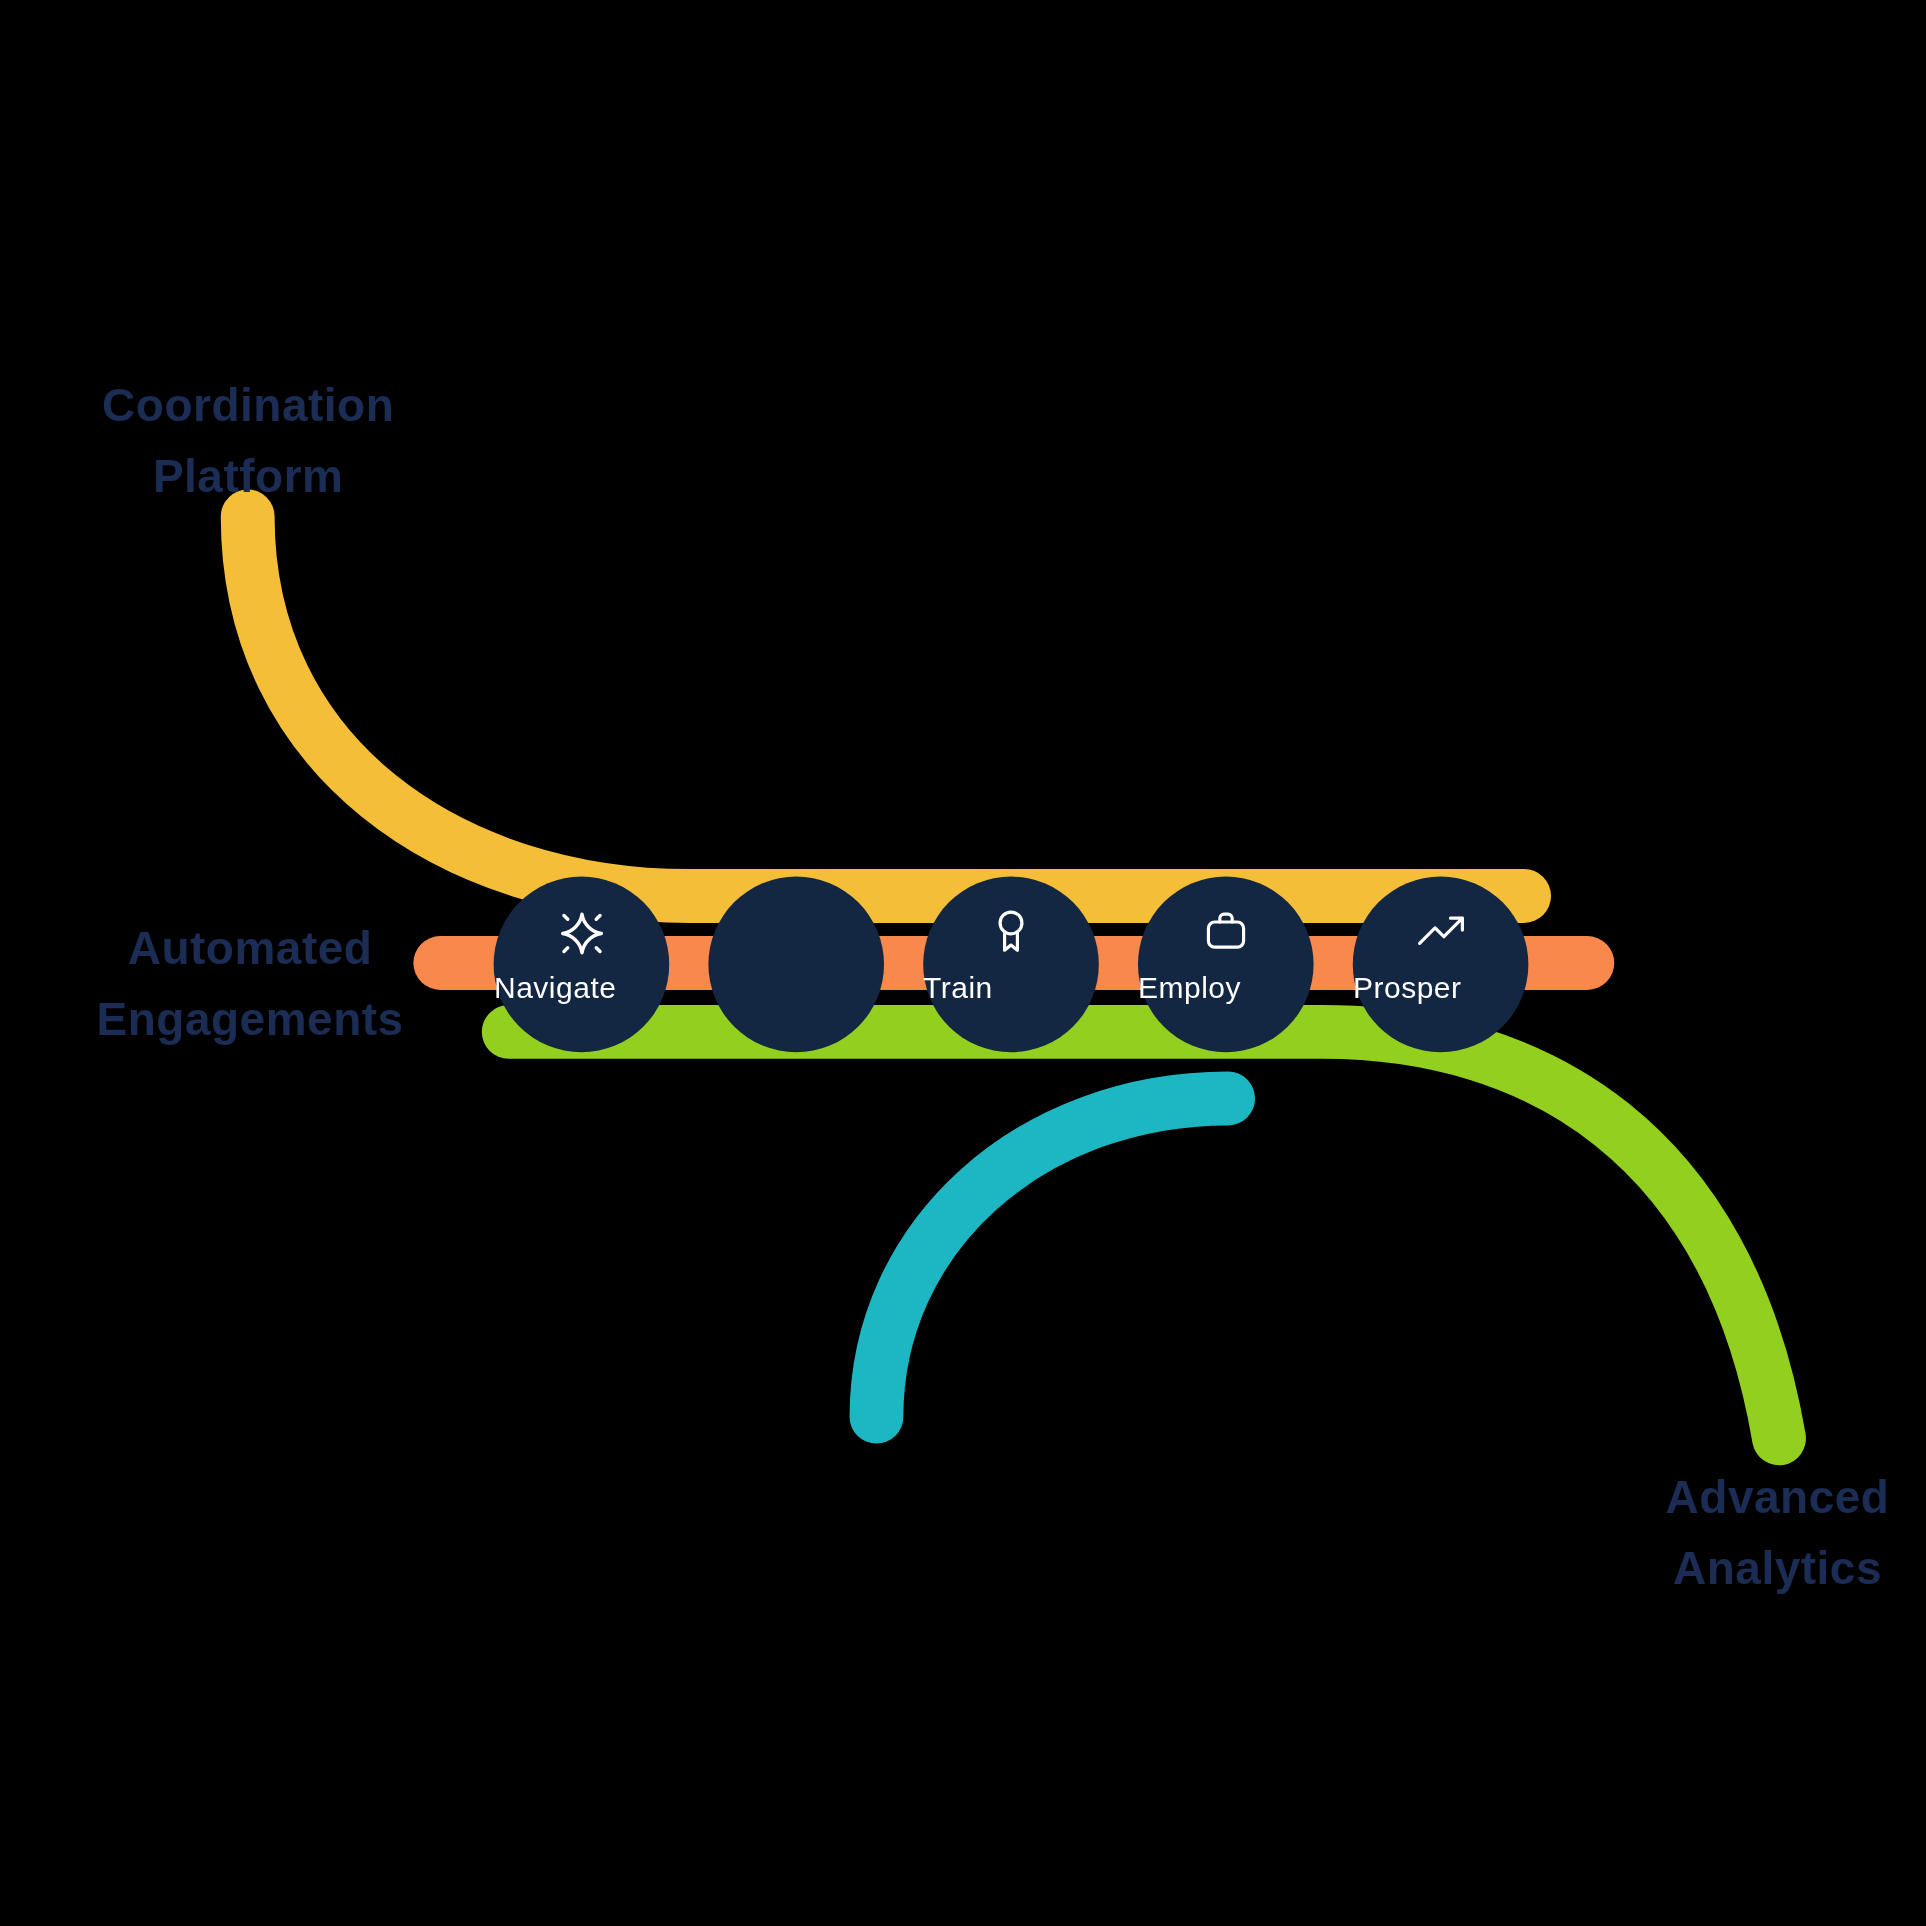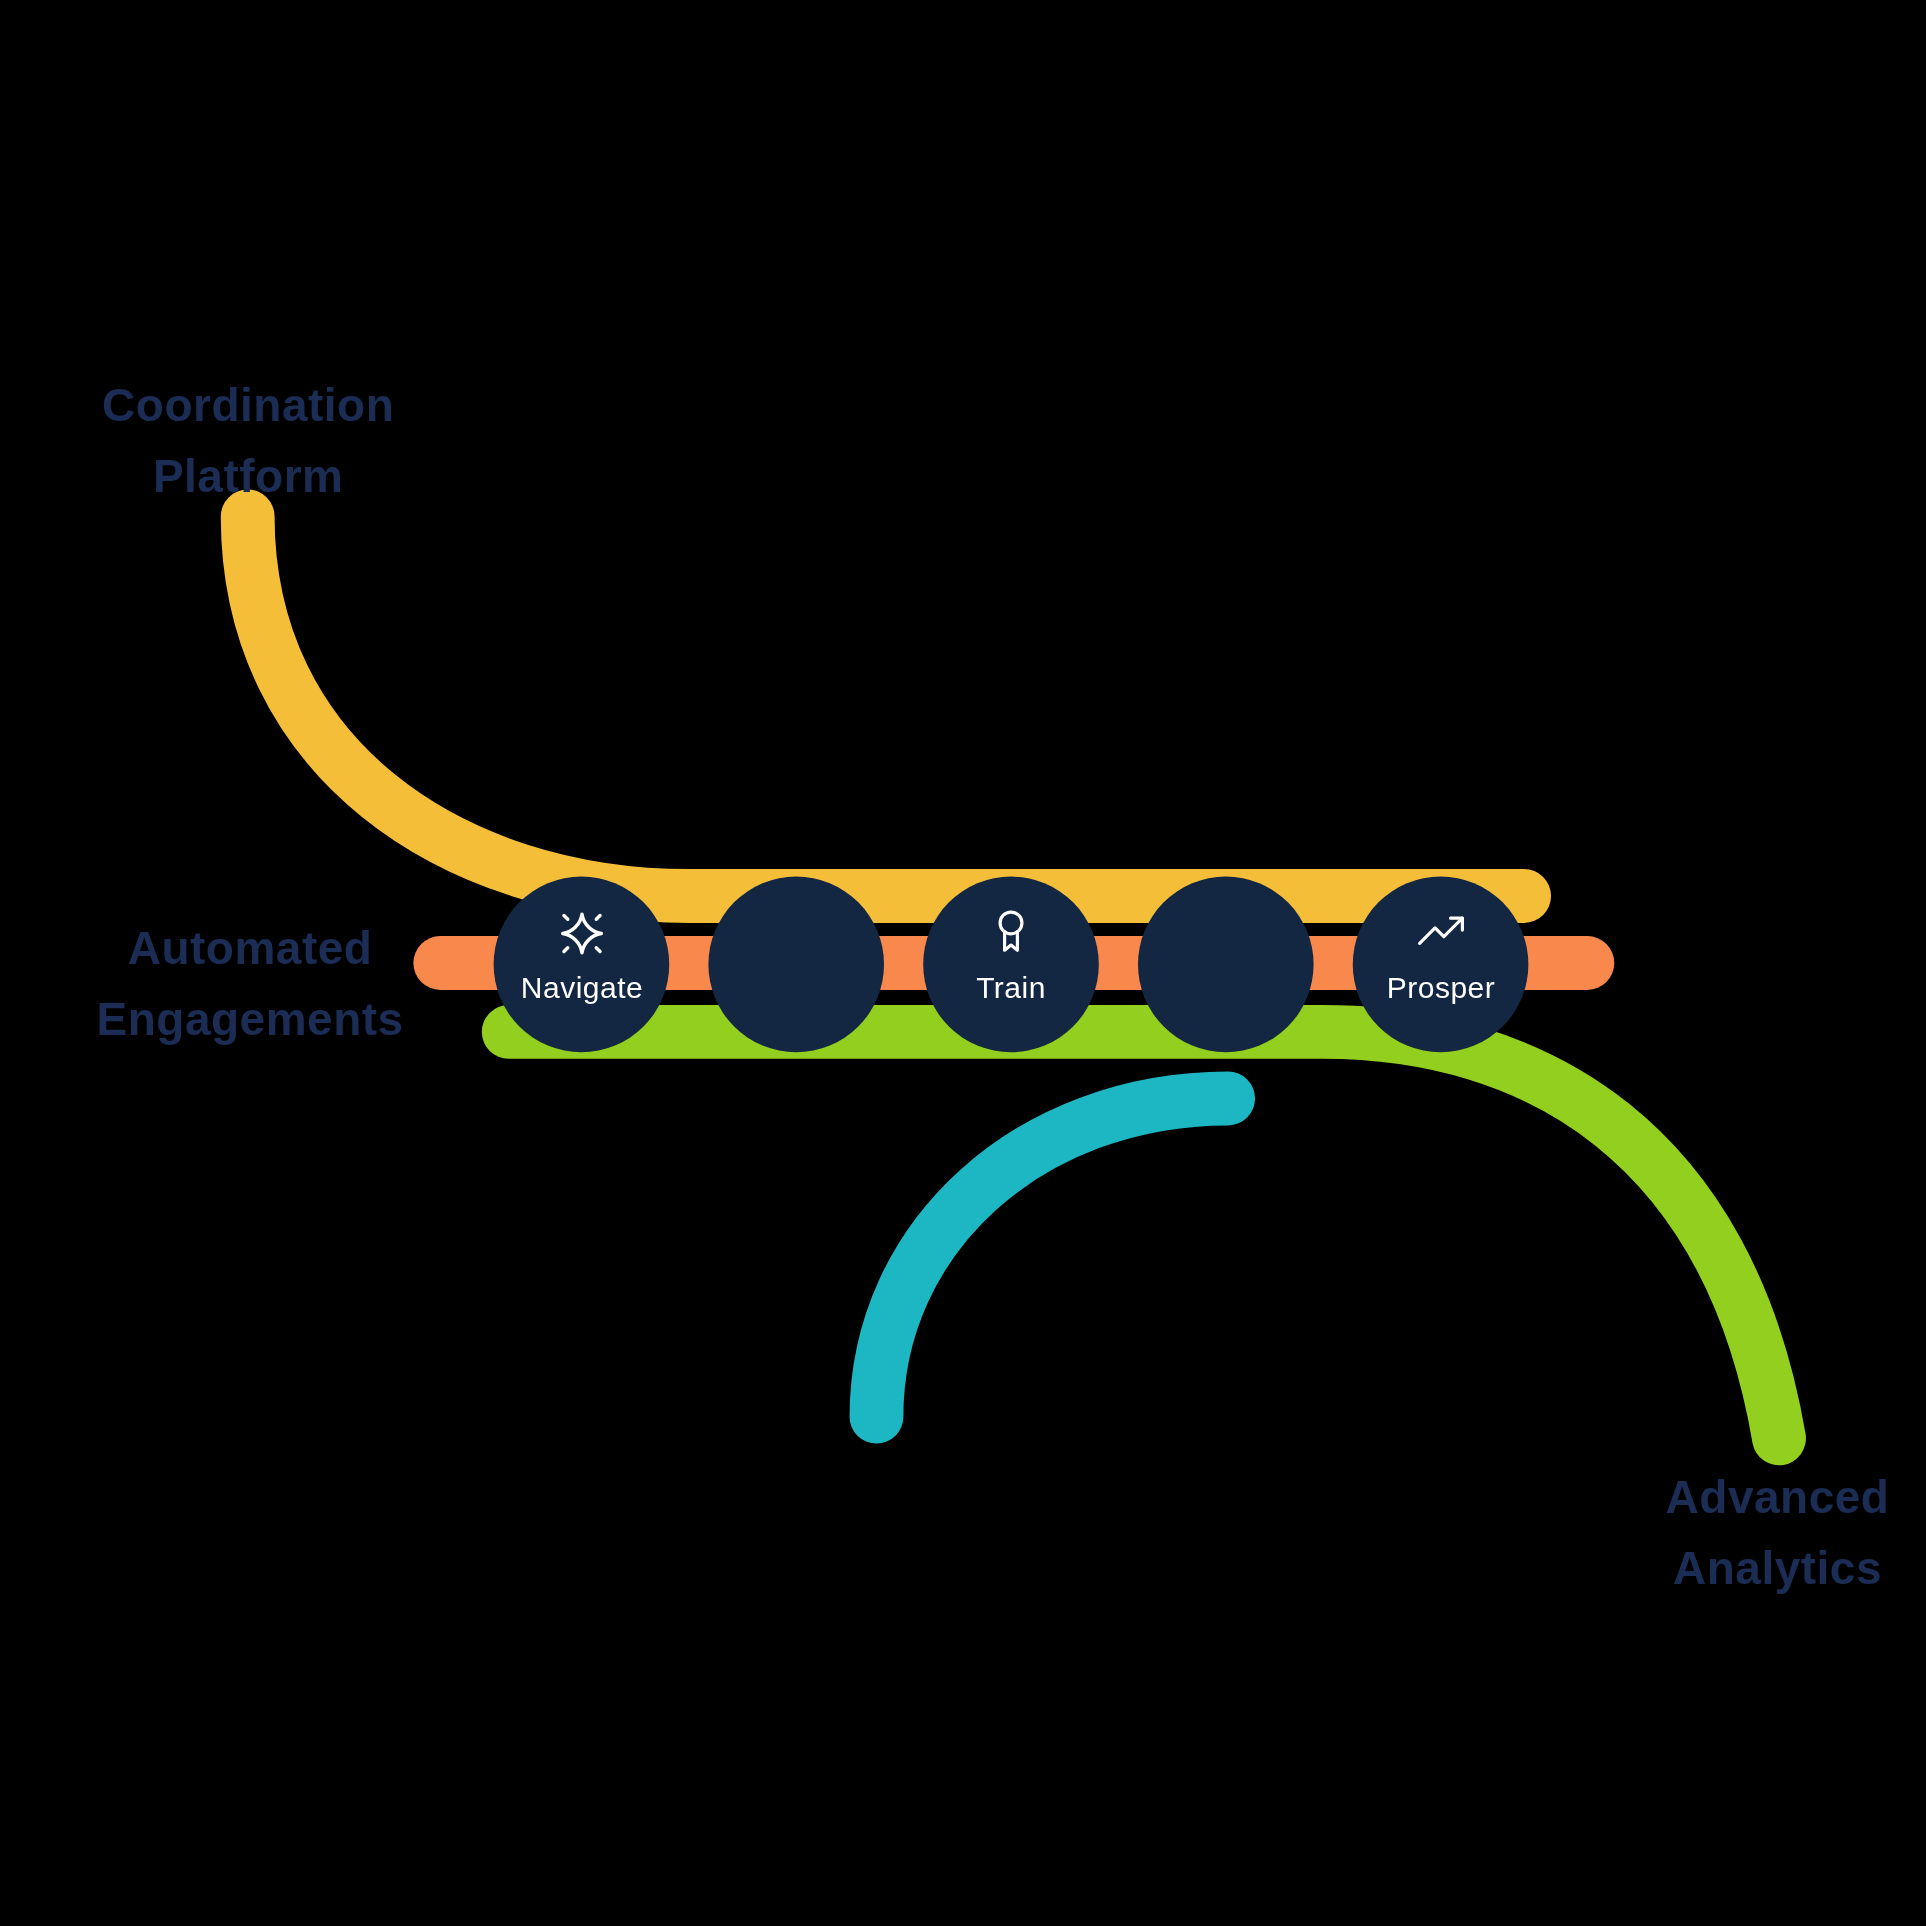--- a/index.html
+++ b/index.html
@@ -19,21 +19,21 @@
     letter-spacing:0.5px;
   }
   .side-label span{display:block;}
   .station{position:absolute;width:176px;height:176px;}
   .station-icon{
     position:absolute;left:50%;top:26.4px;transform:translateX(-50%);
     fill:none;stroke:var(--white,#fff);
     stroke-width:1.35;stroke-linecap:round;stroke-linejoin:round;
   }
   .station-label{
-    position:absolute;top:93px;left:0;right:0;text-align:center;
+    position:absolute;top:93px;left:0;right:0;text-align:left;
     font-size:30px;line-height:35px;font-weight:400;
     color:var(--white,#fff);
     letter-spacing:0.5px;
   }
 </style>
 </head>
 <body>
 
 <div class="canvas">
 
@@ -77,20 +77,27 @@
 
 
   <div class="station" style="left:875px;top:877px;">
     <svg class="station-icon" width="57" height="57" viewBox="0 0 24 24">
       <circle cx="12" cy="8.4" r="4.6"></circle>
       <path d="M9.3 12.4 L9.3 19.9 L12 17.7 L14.7 19.9 L14.7 12.4"></path>
     </svg>
     <div class="station-label">Train</div>
   </div>
 
+  <div class="station" style="left:1090px;top:877px;">
+    <svg class="station-icon" width="57" height="57" viewBox="0 0 24 24">
+      <rect x="4.6" y="8" width="14.8" height="10.6" rx="2.6"></rect>
+      <path d="M9.4 8 V6.5 a1.8 1.8 0 0 1 1.8 -1.8 h1.6 a1.8 1.8 0 0 1 1.8 1.8 V8"></path>
+    </svg>
+    <div class="station-label">Employ</div>
+  </div>
 
   <div class="station" style="left:1305px;top:877px;">
     <svg class="station-icon" width="57" height="57" viewBox="0 0 24 24">
       <path d="M3 17 L9.5 10.5 L13.2 14.2 L21 6.4"></path>
       <path d="M16 6.4 L21 6.4 L21 11.4"></path>
     </svg>
     <div class="station-label">Prosper</div>
   </div>
 
 </div>

